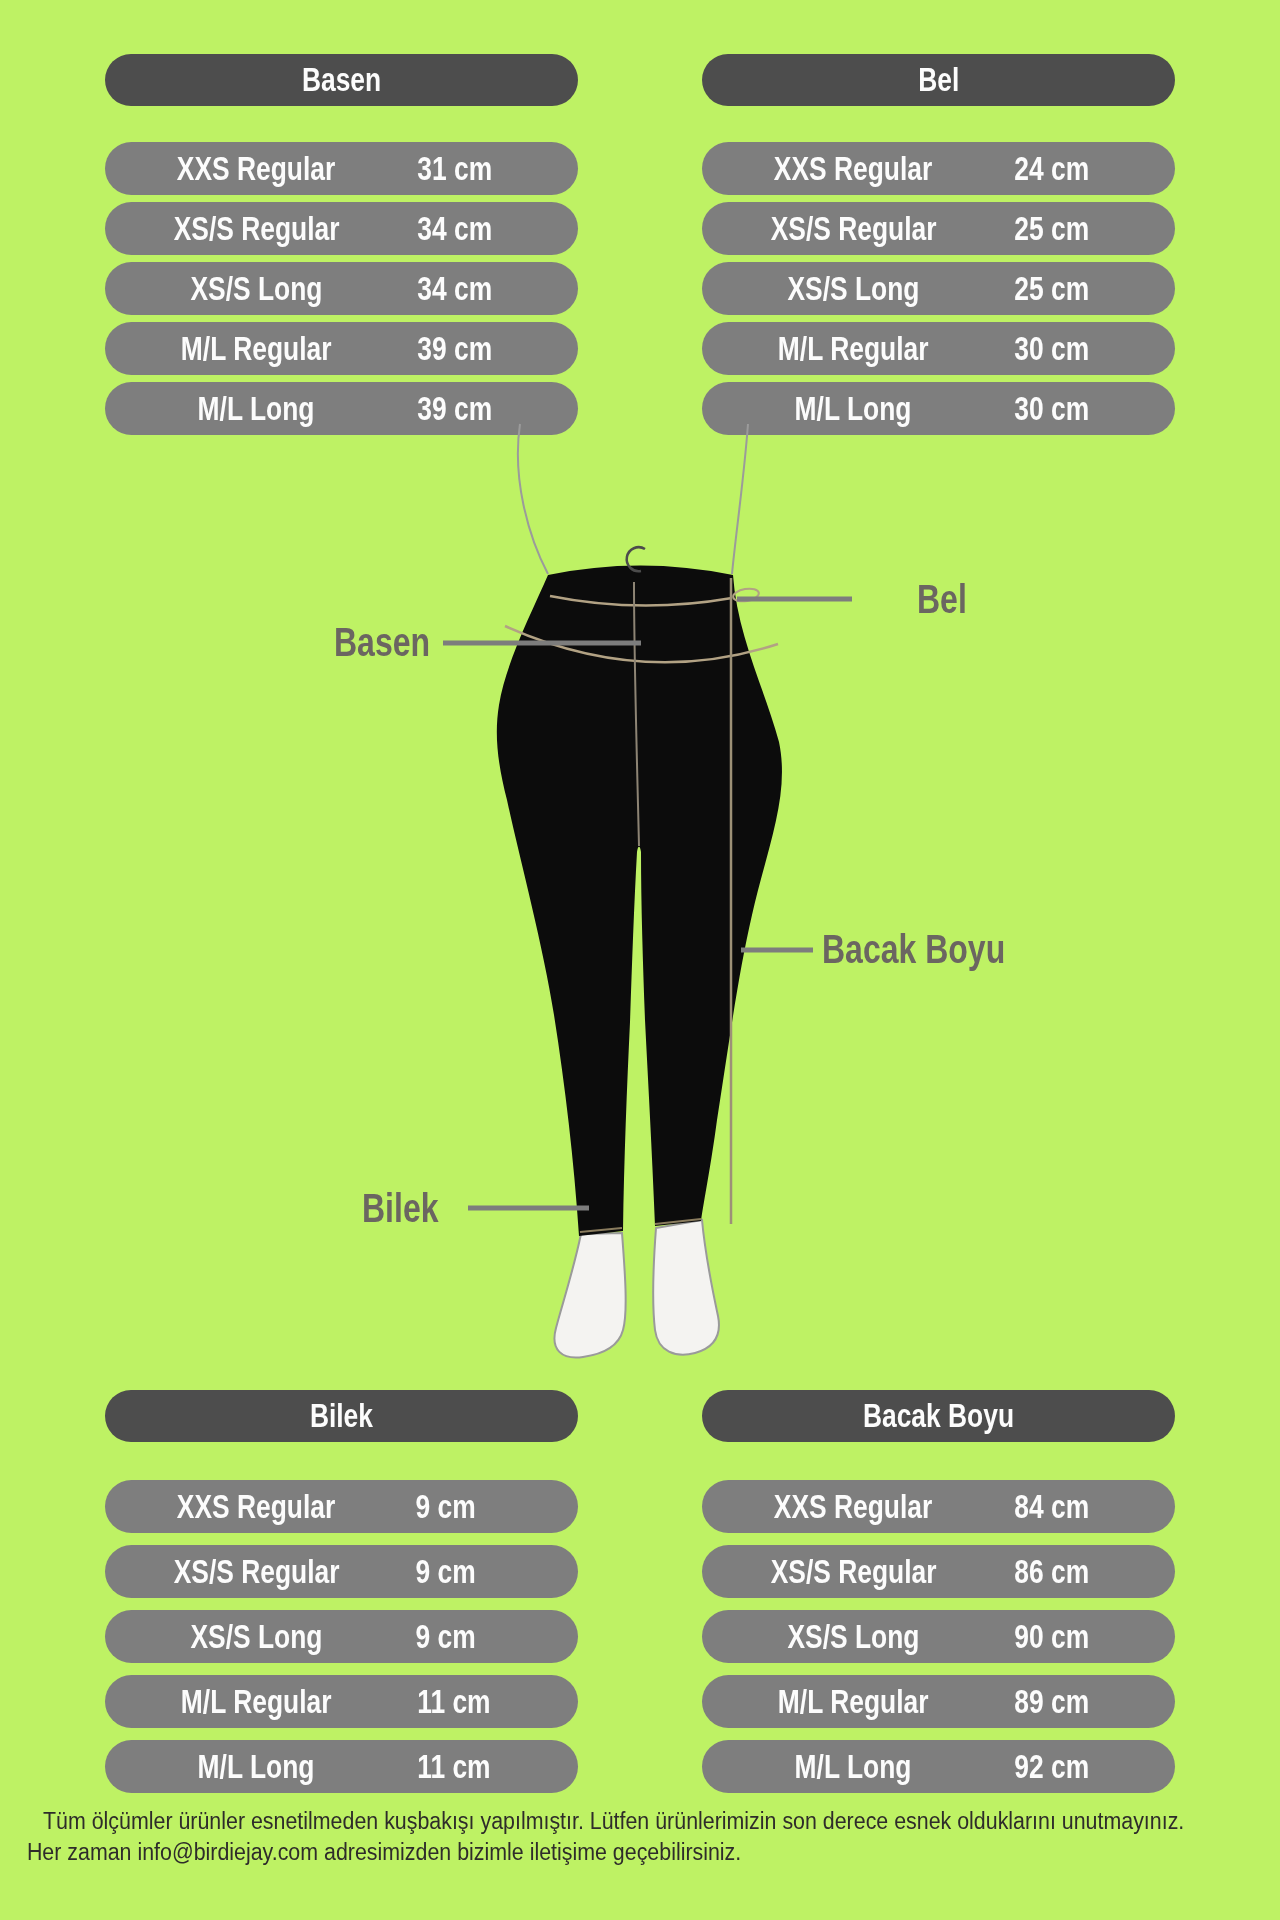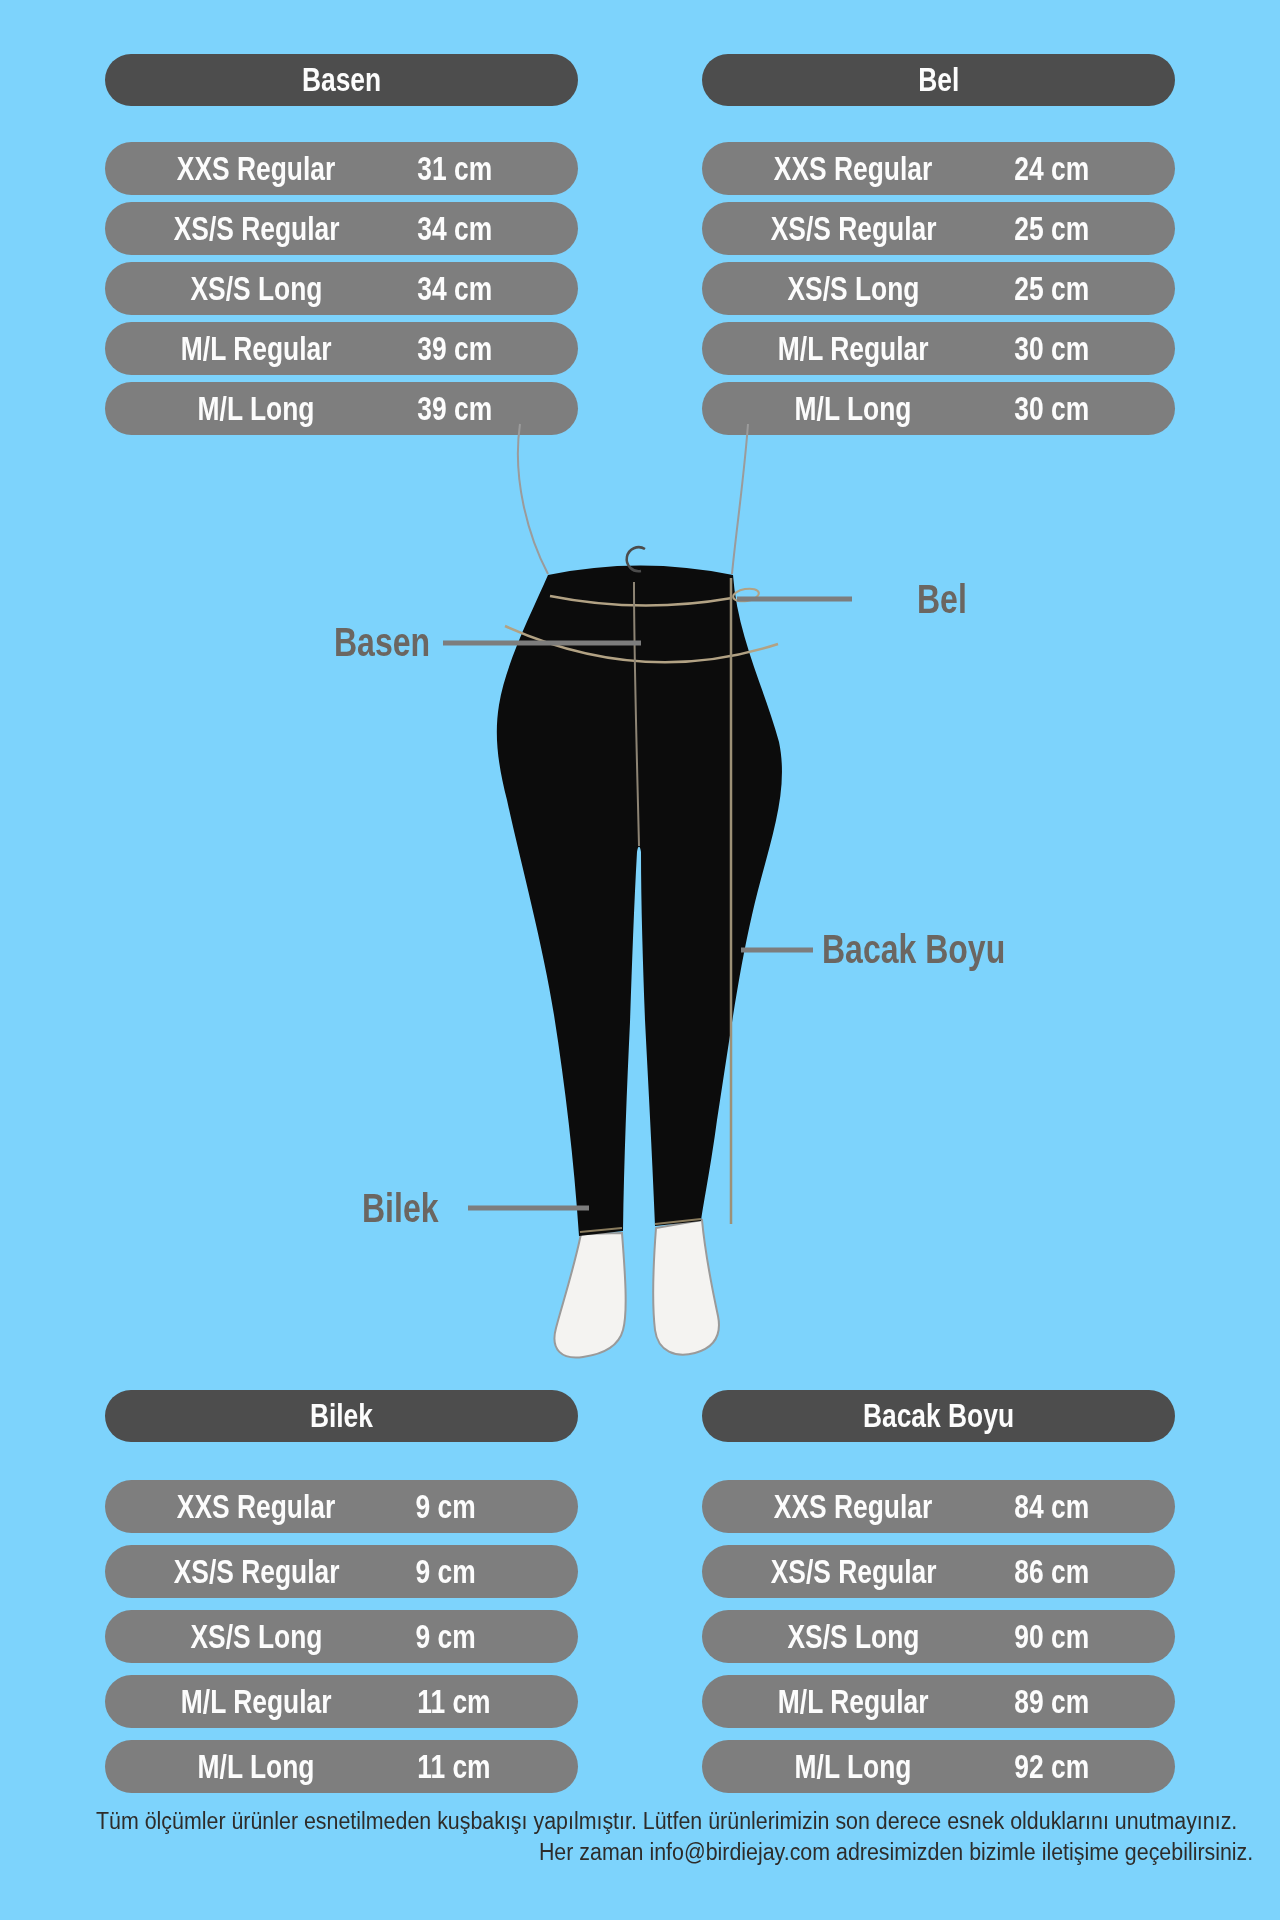--- a/index.html
+++ b/index.html
@@ -1,30 +1,30 @@
 <!DOCTYPE html>
 <html><head>
 <meta charset="utf-8">
 <style>
   html,body{margin:0;padding:0;background:#f4f3f1;}
-  .canvas{position:relative;width:1280px;height:1920px;background:#7dd3fc;overflow:hidden;
+  .canvas{position:relative;width:1280px;height:1920px;background:#bef264;overflow:hidden;
           font-family:"Liberation Sans","DejaVu Sans",sans-serif;}
   .tbl{position:absolute;width:473px;}
   .hd{position:absolute;left:0;width:473px;height:52px;border-radius:27px;background:#4d4d4d;
       display:flex;align-items:center;justify-content:center;
       color:#fcfcfc;font-weight:700;font-size:33px;}
   .row{position:absolute;left:0;width:473px;height:53px;border-radius:27px;background:#7e7e7e;
        display:flex;align-items:center;color:#fcfcfc;font-weight:700;font-size:33px;}
   .row .sz{width:64%;text-align:center;}
   .row .val{width:24%;text-align:left;}
   .cond{display:inline-block;transform:scaleX(.8);transform-origin:center;white-space:nowrap;}
   .diag-label{position:absolute;color:#6b6661;font-weight:700;font-size:40px;line-height:1;}
   .diag-label .condL{display:inline-block;transform:scaleX(.8);transform-origin:left center;white-space:nowrap;}
   .svgwrap{position:absolute;left:0;top:0;width:1280px;height:1920px;pointer-events:none;}
-  .footer{position:absolute;left:0;top:1806px;width:1280px;text-align:right;
+  .footer{position:absolute;left:0;top:1806px;width:1280px;text-align:left;
           color:#2e2c2a;font-size:23px;line-height:31px;}
   .condF{display:inline-block;transform:scaleX(.93);transform-origin:center;white-space:nowrap;}
 </style>
 </head>
 <body>
 
 <div class="canvas">
 
   <div class="tbl" style="left:105px;top:54px;">
     <div class="hd" style="top:0;">

